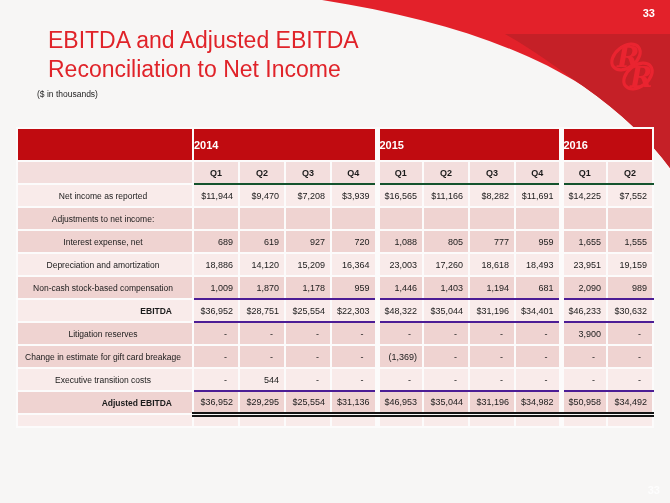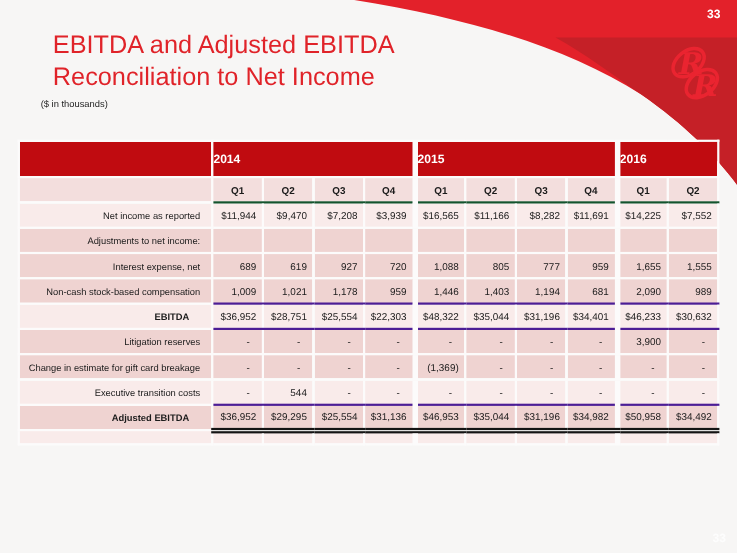--- a/index.html
+++ b/index.html
@@ -38,21 +38,21 @@
   tr.empty{height:13px;}
   .corner,.year{background:var(--hdr);}
   .year{color:#FFFFFF;font-weight:bold;font-size:11px;text-align:left;}
   .qlab{background:var(--qrow);}
   .qcell{
     background:var(--qrow);font-weight:bold;text-align:center;
     border-bottom:2px solid #14532d;
   }
   .r-light .lab,.r-light .val{background:var(--light);}
   .r-dark .lab,.r-dark .val{background:var(--dark);}
-  .lab{text-align:right;padding:1px 10px 1px 6px;font-size:8.5px;line-height:10px;}
+  .lab{text-align:center;padding:1px 10px 1px 6px;font-size:8.5px;line-height:10px;}
   .val{text-align:right;padding-right:5px;}
   .total-lab{font-weight:bold;text-align:right;padding-right:20px;}
   .dash{padding-right:11px;}
   .grp{border-left-width:5px;}
   .rule{border-bottom:2px solid #4c1d95;margin-top:12px;}
   .dbl{border-bottom:5px double #141414;}
 </style>
 </head>
 <body>
 
@@ -144,24 +144,37 @@
           <td class="val">619</td>
           <td class="val">927</td>
           <td class="val">720</td>
           <td class="val grp">1,088</td>
           <td class="val">805</td>
           <td class="val">777</td>
           <td class="val">959</td>
           <td class="val grp">1,655</td>
           <td class="val">1,555</td>
         </tr>
+        <tr class="r-light">
+          <td class="lab">Depreciation and amortization</td>
+          <td class="val">18,886</td>
+          <td class="val">14,120</td>
+          <td class="val">15,209</td>
+          <td class="val">16,364</td>
+          <td class="val grp">23,003</td>
+          <td class="val">17,260</td>
+          <td class="val">18,618</td>
+          <td class="val">18,493</td>
+          <td class="val grp">23,951</td>
+          <td class="val">19,159</td>
+        </tr>
         <tr class="r-dark">
           <td class="lab">Non-cash stock-based compensation</td>
           <td class="val rule">1,009</td>
-          <td class="val rule">1,021</td>
+          <td class="val rule">1,870</td>
           <td class="val rule">1,178</td>
           <td class="val rule">959</td>
           <td class="val grp rule">1,446</td>
           <td class="val rule">1,403</td>
           <td class="val rule">1,194</td>
           <td class="val rule">681</td>
           <td class="val grp rule">2,090</td>
           <td class="val rule">989</td>
         </tr>
         <tr class="r-light">

